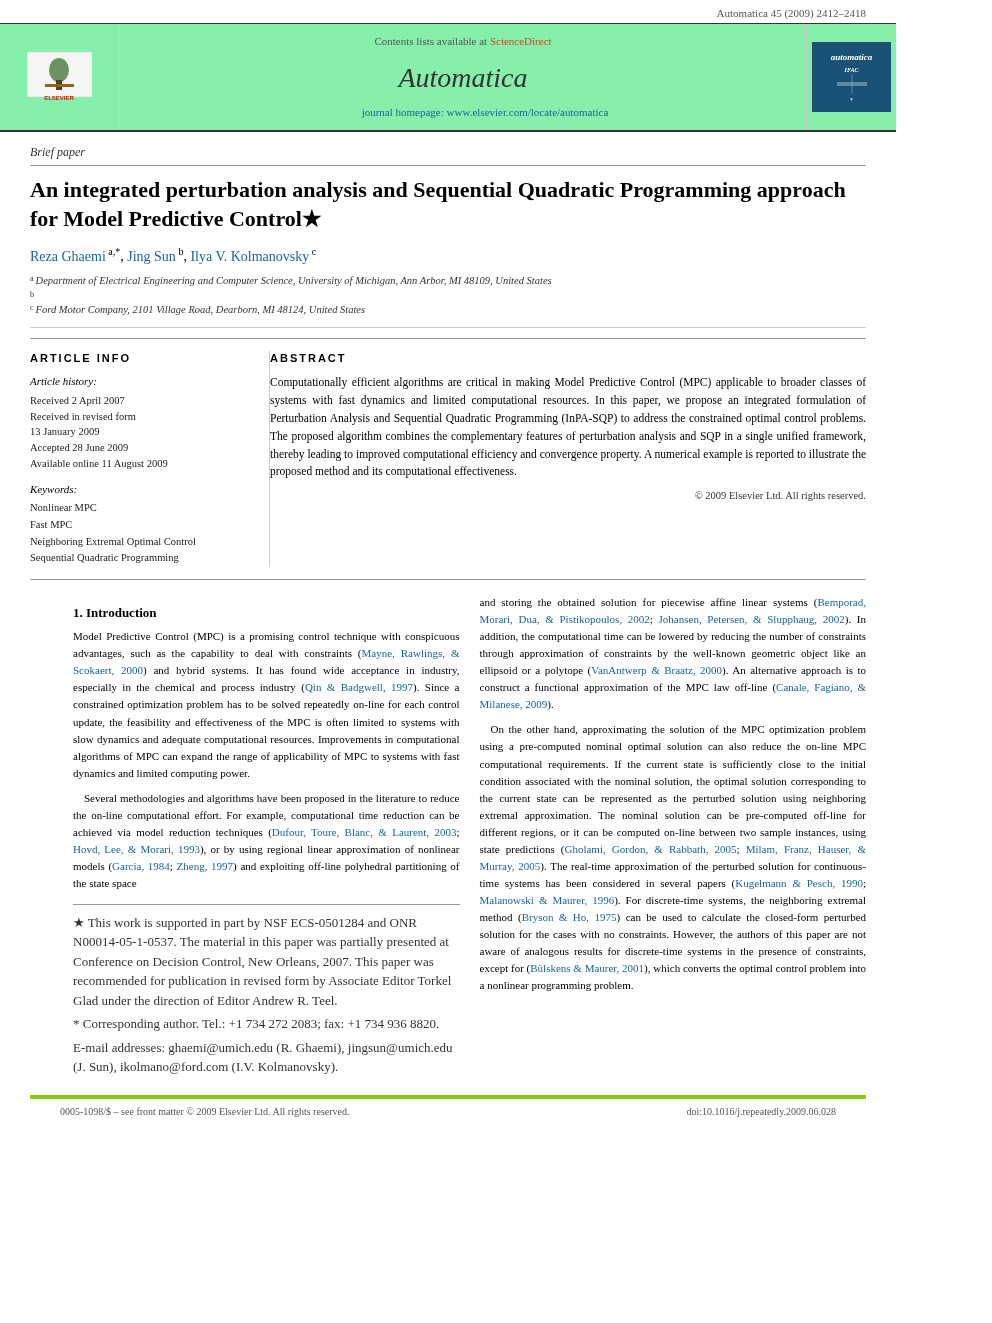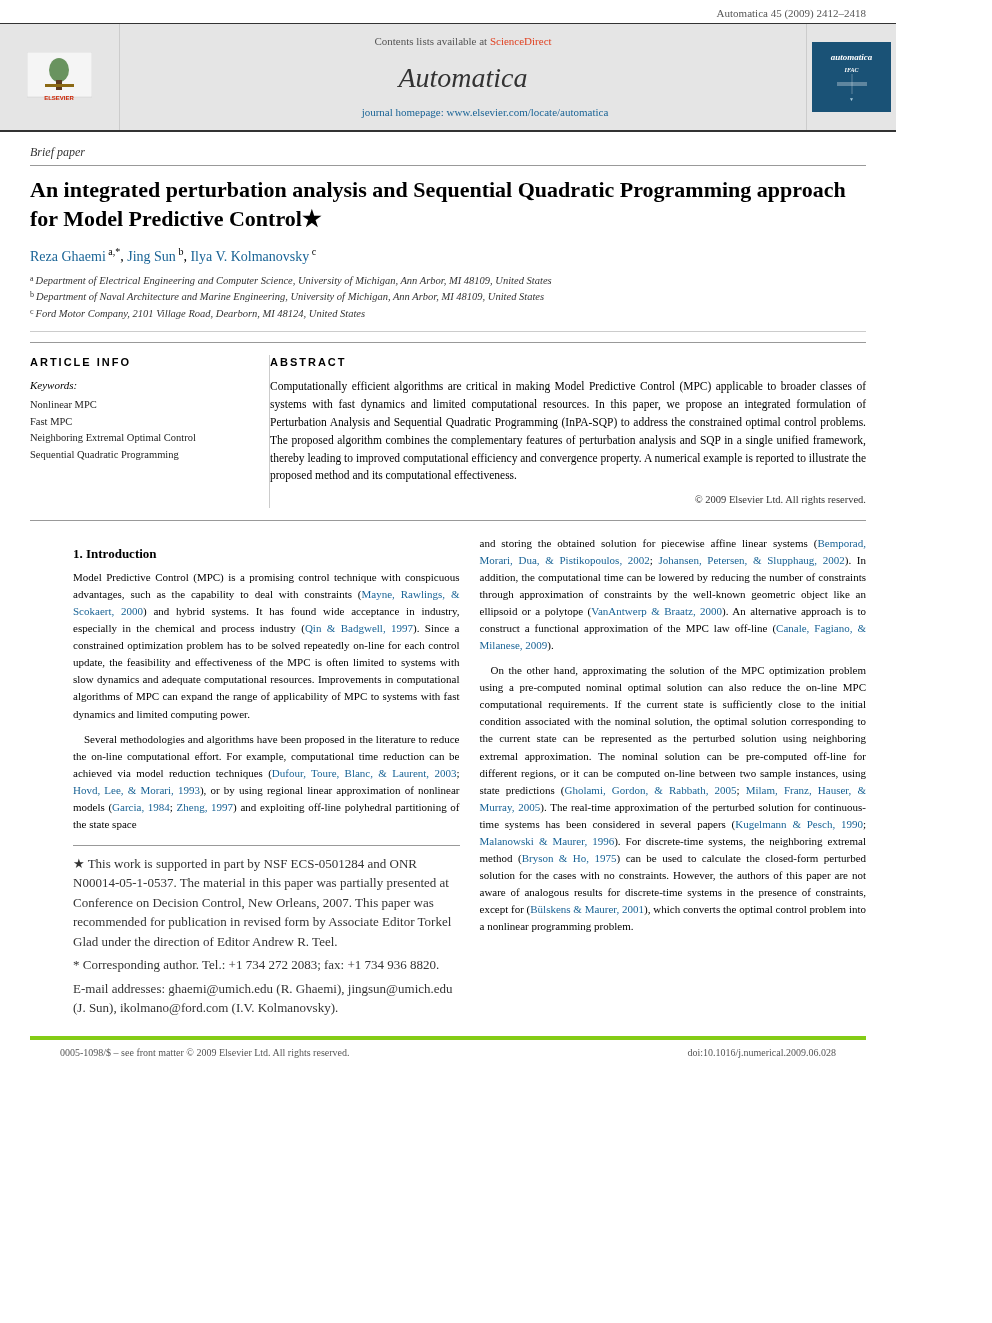--- a/index.html
+++ b/index.html
@@ -17,21 +17,21 @@
       min-height: 1323px;
       background: #fff;
       position: relative;
     }
 
     
     .journal-header {
       display: flex;
       align-items: stretch;
       border-bottom: 2px solid #333;
-      background: #e5e5e5;
+      background: #86efac;
     }
     .journal-header-left {
       width: 120px;
       padding: 10px;
       display: flex;
       align-items: center;
       justify-content: center;
       border-right: 1px solid #ccc;
     }
     .elsevier-logo {
@@ -369,32 +369,39 @@
       <span class="author-name">Ilya V. Kolmanovsky</span><span class="author-sup"> c</span>
     </div>
 
     <div class="affiliations">
       <div class="affiliation-line">
         <span class="aff-sup">a</span>
         <span>Department of Electrical Engineering and Computer Science, University of Michigan, Ann Arbor, MI 48109, United States</span>
       </div>
       <div class="affiliation-line">
         <span class="aff-sup">b</span>
-        <span>Department of Naval Architecture and Marine Engineering, University of Michigan, Ann Arbor, MI 48109, United States</span>
       </div>
       <div class="affiliation-line">
         <span class="aff-sup">c</span>
         <span>Ford Motor Company, 2101 Village Road, Dearborn, MI 48124, United States</span>
       </div>
     </div>
 
     <div class="two-col-section">
 
       <div class="article-info-col">
         <div class="col-header">ARTICLE  INFO</div>
+        <div class="article-history">
+          <div class="ah-title">Article history:</div>
+          <div class="ah-row">Received 2 April 2007</div>
+          <div class="ah-row">Received in revised form</div>
+          <div class="ah-row">13 January 2009</div>
+          <div class="ah-row">Accepted 28 June 2009</div>
+          <div class="ah-row">Available online 11 August 2009</div>
+        </div>
         <div class="keywords-section">
           <div class="kw-title">Keywords:</div>
           <div class="kw-item">Nonlinear MPC</div>
           <div class="kw-item">Fast MPC</div>
           <div class="kw-item">Neighboring Extremal Optimal Control</div>
           <div class="kw-item">Sequential Quadratic Programming</div>
         </div>
       </div>
 
       <div class="abstract-col">
@@ -442,17 +449,17 @@
           </p>
           <p>
             On the other hand, approximating the solution of the MPC optimization problem using a pre-computed nominal optimal solution can also reduce the on-line MPC computational requirements. If the current state is sufficiently close to the initial condition associated with the nominal solution, the optimal solution corresponding to the current state can be represented as the perturbed solution using neighboring extremal approximation. The nominal solution can be pre-computed off-line for different regions, or it can be computed on-line between two sample instances, using state predictions (<span class="ref-link">Gholami, Gordon, &amp; Rabbath, 2005</span>; <span class="ref-link">Milam, Franz, Hauser, &amp; Murray, 2005</span>). The real-time approximation of the perturbed solution for continuous-time systems has been considered in several papers (<span class="ref-link">Kugelmann &amp; Pesch, 1990</span>; <span class="ref-link">Malanowski &amp; Maurer, 1996</span>). For discrete-time systems, the neighboring extremal method (<span class="ref-link">Bryson &amp; Ho, 1975</span>) can be used to calculate the closed-form perturbed solution for the cases with no constraints. However, the authors of this paper are not aware of analogous results for discrete-time systems in the presence of constraints, except for (<span class="ref-link">Bülskens &amp; Maurer, 2001</span>), which converts the optimal control problem into a nonlinear programming problem.
           </p>
         </div>
       </div>
     </div>
 
     <div class="bottom-bar">
       <span>0005-1098/$ – see front matter © 2009 Elsevier Ltd. All rights reserved.</span>
-      <span>doi:10.1016/j.numerical.2009.06.028</span>
+      <span>doi:10.1016/j.repeatedly.2009.06.028</span>
     </div>
 
   </div>
 </div>
 
 </body></html>

